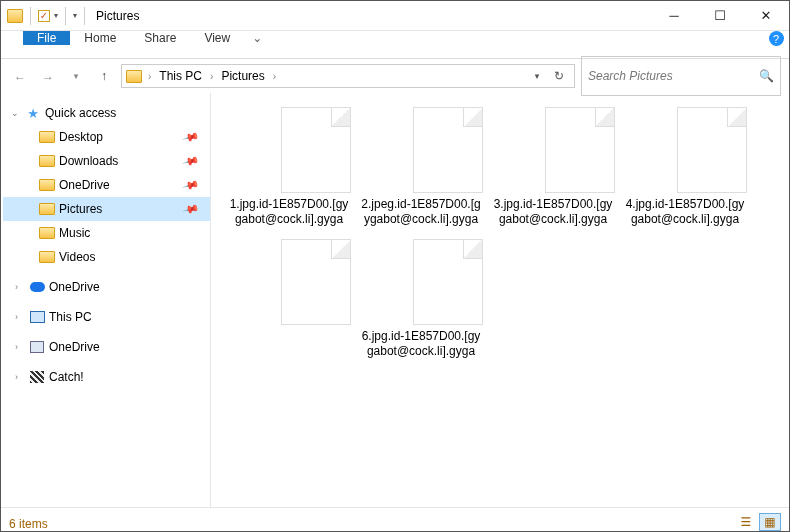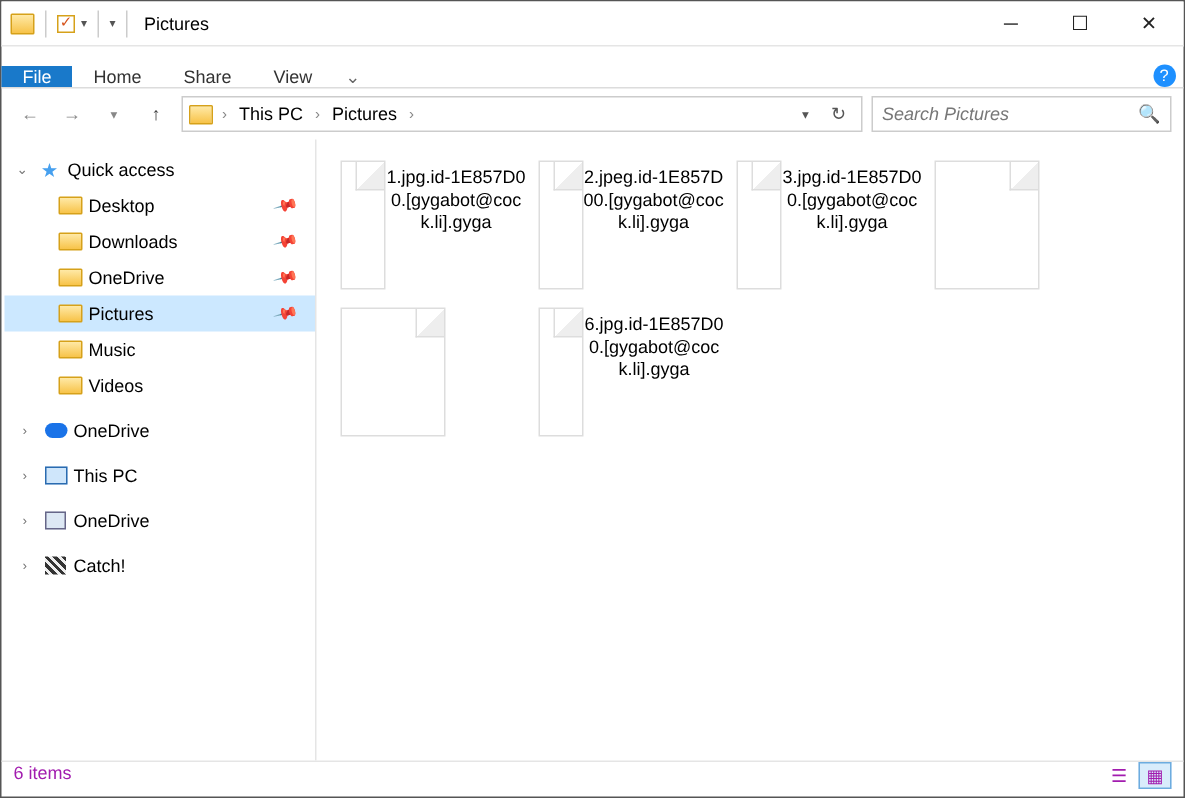--- a/index.html
+++ b/index.html
@@ -11,63 +11,63 @@
 .titlebar-left { display: flex; align-items: center; padding-left: 6px; gap: 4px; flex: 0 0 auto; }
 .titlebar-left .folder-ico { width: 16px; height: 14px; background: linear-gradient(#ffe9a6,#f7c349); border: 1px solid #d6a11a; border-radius: 1px; }
 .titlebar-left .divider { width: 1px; height: 18px; background: #ccc; margin: 0 3px; }
 .chk { width: 12px; height: 12px; border: 1px solid #d6a11a; display: inline-flex; align-items: center; justify-content: center; color: #d6521a; font-size: 10px; line-height: 1; }
 .caret-down { font-size: 8px; color: #555; }
 .titlebar-title { margin-left: 8px; font-size: 12px; color: #000; }
 .win-controls { margin-left: auto; display: flex; }
 .win-btn { width: 46px; height: 30px; display: flex; align-items: center; justify-content: center; font-size: 13px; color: #222; }
 
 
-.ribbon { height: 28px; display: flex; align-items: flex-end; border-bottom: 1px solid #dcdcdc; }
+.ribbon { height: 28px; display: flex; align-items: flex-start; border-bottom: 1px solid #dcdcdc; padding-left: 22px; }
 .file-tab { background: #1979ca; color: #fff; padding: 0 14px; display: flex; align-items: center; position: relative; font-size: 12px; }
 .rib-tab { padding: 0 14px; display: flex; align-items: center; color: #333; }
 .help { margin-left: auto; width: 26px; display: flex; align-items: center; justify-content: center; }
 .help-circ { width: 15px; height: 15px; border-radius: 50%; background: #1e90ff; color: #fff; font-size: 11px; display: flex; align-items: center; justify-content: center; }
 .expand { width: 26px; display: flex; align-items: center; justify-content: center; color: #666; }
 
 
 .addrrow { height: 34px; display: flex; align-items: center; padding: 4px 8px; gap: 6px; }
 .navbtn { width: 22px; height: 22px; display: flex; align-items: center; justify-content: center; color: #888; }
 .navbtn.enabled { color: #333; }
 .addrbox { flex: 1; height: 24px; border: 1px solid #ccc; display: flex; align-items: center; padding: 0 4px; gap: 2px; }
 .addrbox .folder-ico { width: 16px; height: 13px; background: linear-gradient(#ffe9a6,#f7c349); border: 1px solid #d6a11a; border-radius: 1px; margin-right:2px; }
 .crumb { padding: 0 4px; color: #000; }
 .crumb-sep { color: #888; padding: 0 2px; font-size: 10px; }
 .addrbox .tail { margin-left: auto; display: flex; align-items: center; }
 .tail .tbtn { width: 22px; height: 22px; display: flex; align-items: center; justify-content: center; color: #555; }
-.searchbox { width: 200px; height: 24px; border: 1px solid #ccc; display: flex; align-items: center; padding: 0 6px; color: #777; font-style: italic; }
+.searchbox { width: 200px; height: 40px; border: 1px solid #ccc; display: flex; align-items: center; padding: 0 6px; color: #777; font-style: italic; }
 .searchbox .sicon { margin-left: auto; color: #555; font-style: normal; }
 
 
 .body { flex: 1; display: flex; min-height: 0; }
 .sidebar { width: 210px; border-right: 1px solid #e5e5e5; padding: 8px 0 0 2px; overflow-y: auto; }
 .tree ul { list-style: none; }
 .tree li { display: flex; align-items: center; height: 24px; padding-left: 8px; gap: 4px; color: #000; }
 .tree li .caret { width: 10px; font-size: 9px; color: #777; }
 .tree li .ico { width: 16px; height: 14px; display: inline-flex; align-items: center; justify-content: center; }
 .folder-s { width: 16px; height: 12px; background: linear-gradient(#ffe9a6,#f7c349); border: 1px solid #d6a11a; border-radius: 1px; }
 .mono { font-family: "Segoe UI Symbol","Segoe UI",sans-serif; font-size: 13px; }
 .pin { margin-left: auto; margin-right: 12px; color: #999; font-size: 11px; transform: rotate(30deg); }
 .tree .sub li { padding-left: 36px; }
 .tree .top li { padding-left: 12px; margin-top: 6px; }
 .sel { background: #cce8ff; }
 
 
 .items { flex: 1; padding: 14px 0 0 16px; overflow: auto; display: flex; flex-wrap: wrap; align-content: flex-start; gap: 12px 8px; }
-.file { width: 124px; display: flex; flex-direction: row; align-items: flex-start; }
+.file { width: 124px; display: flex; flex-direction: column; align-items: flex-end; }
 .file .thumb { width: 70px; height: 86px; background: #fff; border: 1px solid #ddd; position: relative; }
 .file .thumb::after { content:""; position:absolute; top:0; right:0; width:18px; height:18px; background: linear-gradient(135deg, transparent 50%, #eee 50%); border-left:1px solid #ddd; border-bottom:1px solid #ddd;}
 .file .fname { margin-top: 4px; font-size: 12px; color: #000; text-align: center; word-break: break-all; line-height: 1.25; }
 
 
-.status { height: 24px; border-top: 1px solid #e5e5e5; display: flex; align-items: flex-start; padding: 0 8px; font-size: 12px; color: #a21caf; }
+.status { height: 24px; border-top: 1px solid #e5e5e5; display: flex; align-items: flex-end; padding: 0 8px; font-size: 12px; color: #a16207; }
 .status .views { margin-left: auto; display: flex; gap: 2px; }
 .viewbtn { width: 22px; height: 18px; border: 1px solid transparent; display:flex; align-items:center; justify-content:center; }
 .viewbtn.active { border-color: #6dacdf; background: #d9ecfb; }
 .star { color:#47a0ef; font-size:13px;}
 .onedrive{ width:15px;height:10px;border-radius:5px;background:#1a73e8;}
 .thispc{ width:15px;height:12px;border:1px solid #2a6bb0;background:#cfe6fb;}
 .net{ width:14px;height:12px;border:1px solid #668; background:#dde8f4;}
 .catch{ width:14px;height:12px;background:repeating-linear-gradient(45deg,#333,#333 2px,#eee 2px,#eee 4px);}
 </style>
 </head>
@@ -220,20 +220,21 @@
         <div class="file">
           <div class="thumb"></div>
           <div class="fname">2.jpeg.id-1E857D00.[gygabot@cock.li].gyga</div>
         </div>
         <div class="file">
           <div class="thumb"></div>
           <div class="fname">3.jpg.id-1E857D00.[gygabot@cock.li].gyga</div>
         </div>
         <div class="file">
           <div class="thumb"></div>
+          <div class="fname">4.jpg.id-1E857D00.[gygabot@cock.li].gyga</div>
         </div>
         <div class="file">
           <div class="thumb"></div>
         </div>
         <div class="file">
           <div class="thumb"></div>
           <div class="fname">6.jpg.id-1E857D00.[gygabot@cock.li].gyga</div>
         </div>
       </div>
   </div>

